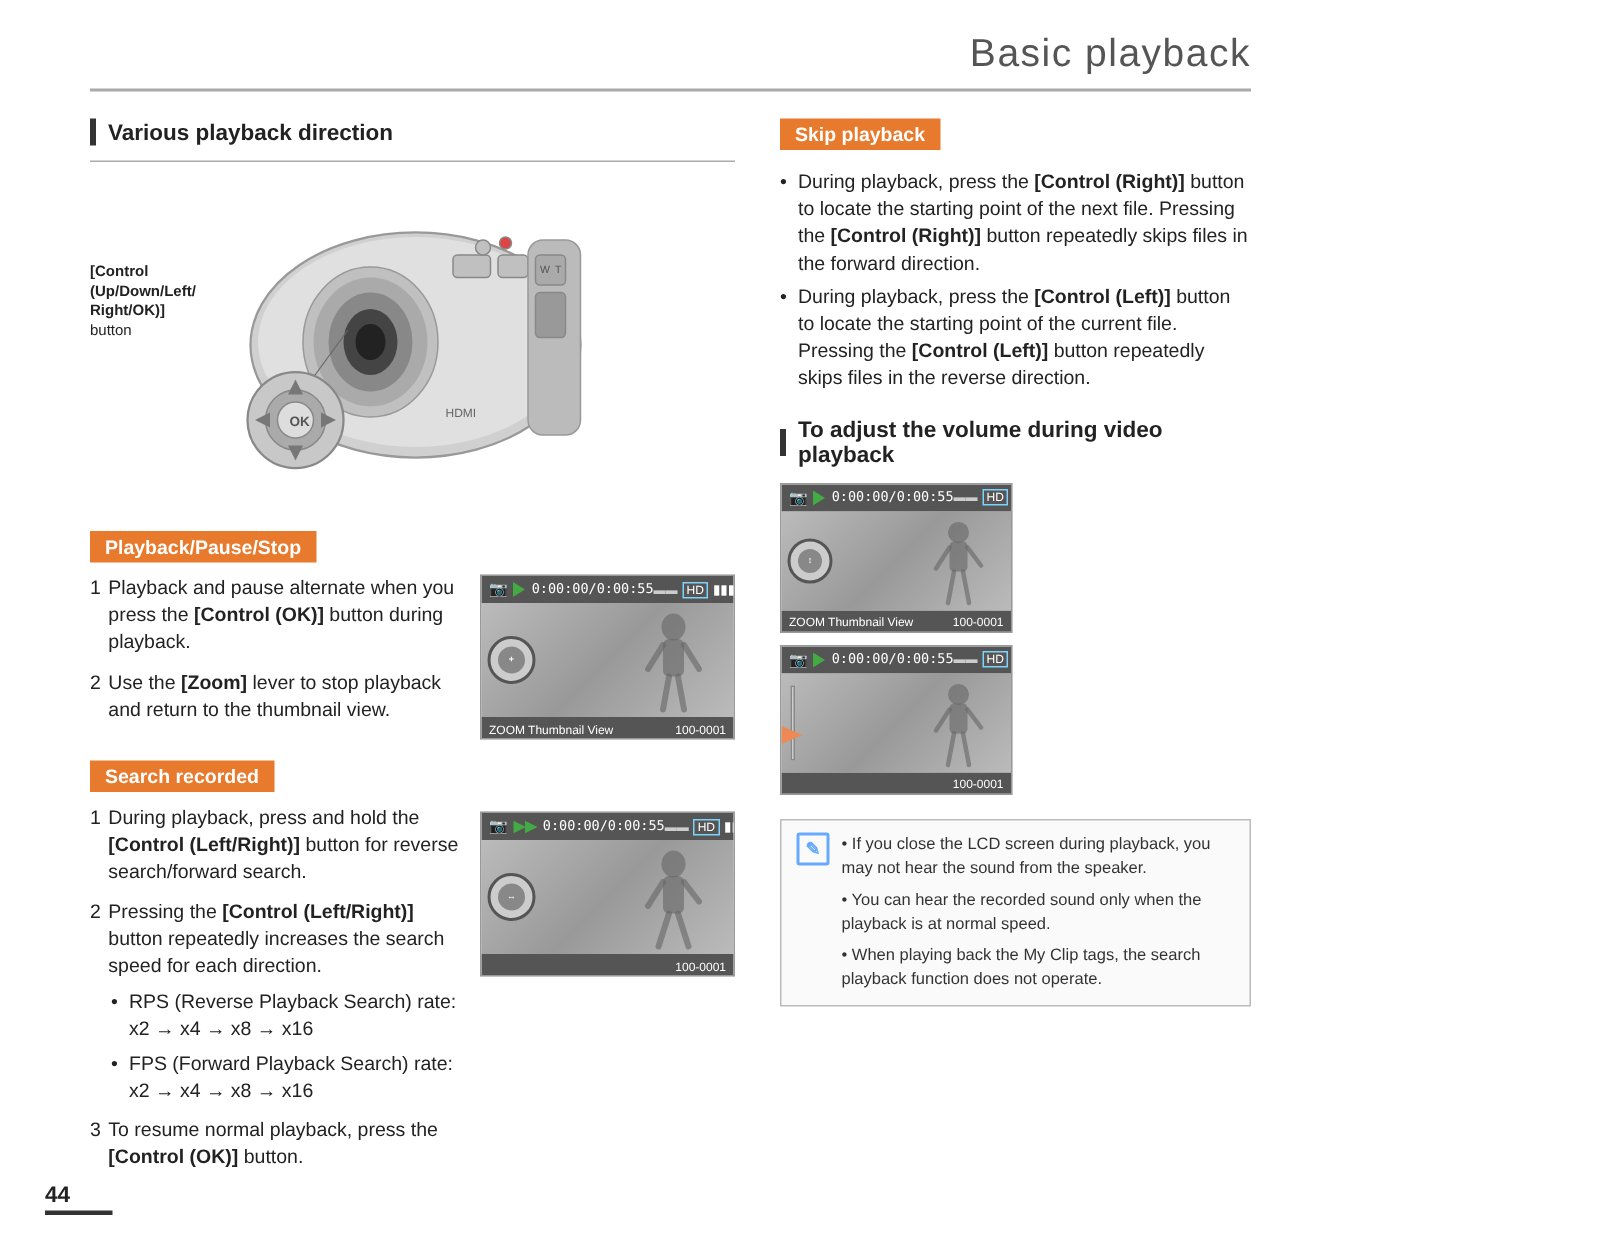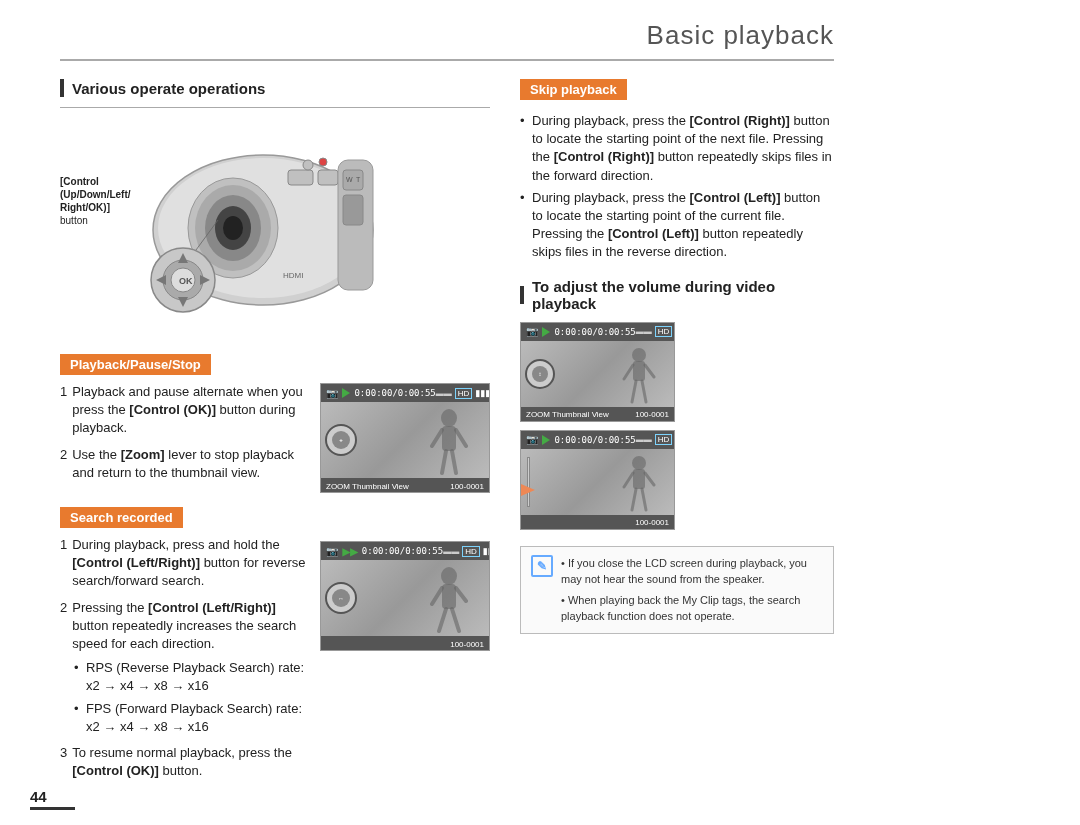--- a/index.html
+++ b/index.html
@@ -83,21 +83,21 @@
     }
 
     
     .camera-area {
       position: relative;
       margin-bottom: 14px;
       height: 220px;
     }
     .camera-svg-container {
       position: absolute;
-      left: 28px;
+      left: 42px;
       top: 0;
       text-align: right;
     }
     .control-label {
       position: absolute;
       left: 0;
       top: 55px;
       font-size: 10px;
       line-height: 1.3;
       max-width: 100px;
@@ -247,21 +247,21 @@
     <span class="page-title-text">Basic playback</span>
   </div>
 
   <div class="columns">
 
     <div class="col-left">
 
       <div>
         <div class="section-heading">
           <div class="section-bar"></div>
-          <span class="section-title">Various operate operations</span>
+          <span class="section-title">Various playback direction</span>
         </div>
         <hr class="section-divider">
 
         <div class="camera-area">
           <div class="control-label">
             <span class="control-label-bold">[Control (Up/Down/Left/ Right/OK)]</span><br>
             <span>button</span>
           </div>
 
           <div class="camera-svg-container">
@@ -529,20 +529,21 @@
             </div>
           </div>
         </div>
       </div>
 
       <div class="note-box">
         <div class="note-icon">✎</div>
         <div class="note-text">
           <ul style="list-style:none;padding:0;margin:0;">
             <li style="margin-bottom:4px;">• If you close the LCD screen during playback, you may not hear the sound from the speaker.</li>
+            <li style="margin-bottom:4px;">• You can hear the recorded sound only when the playback is at normal speed.</li>
             <li>• When playing back the My Clip tags, the search playback function does not operate.</li>
           </ul>
         </div>
       </div>
 
     </div>
   </div>
 
   <div style="position:absolute; bottom:15px; left:30px;">
     <span style="font-size:15px; font-weight:bold;">44</span>

